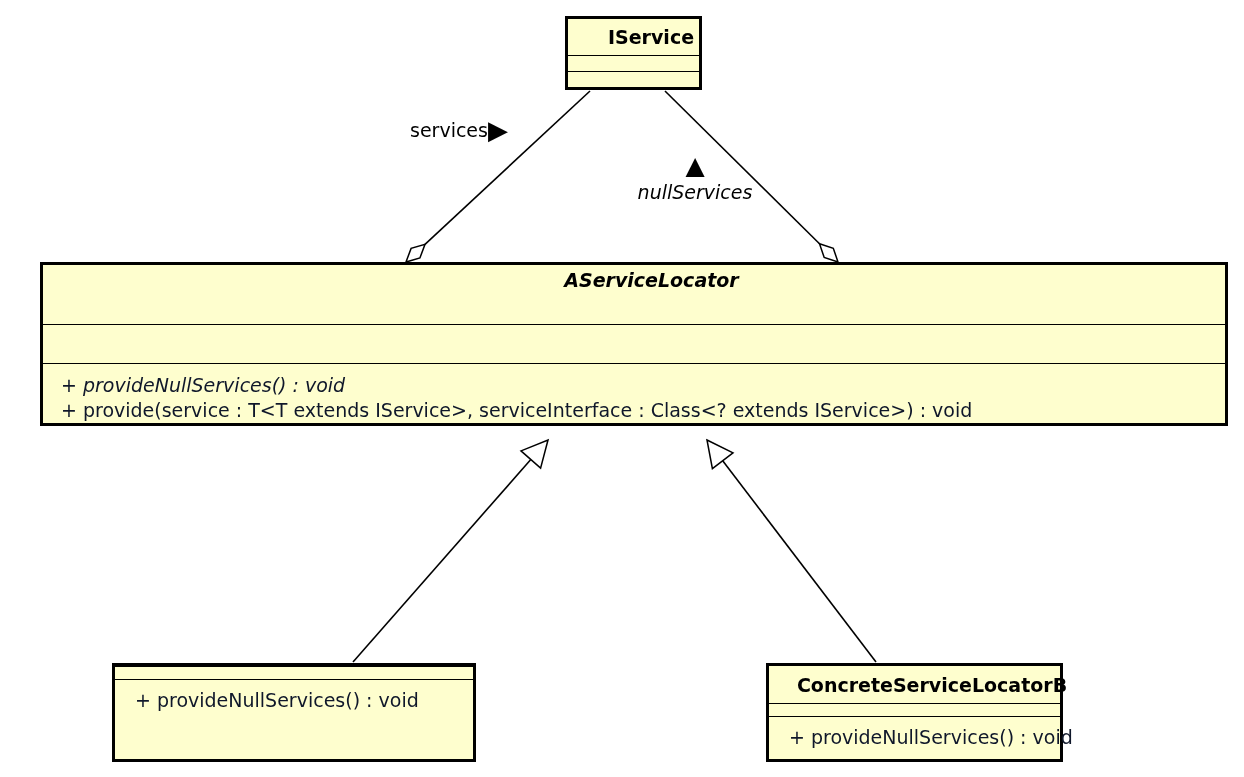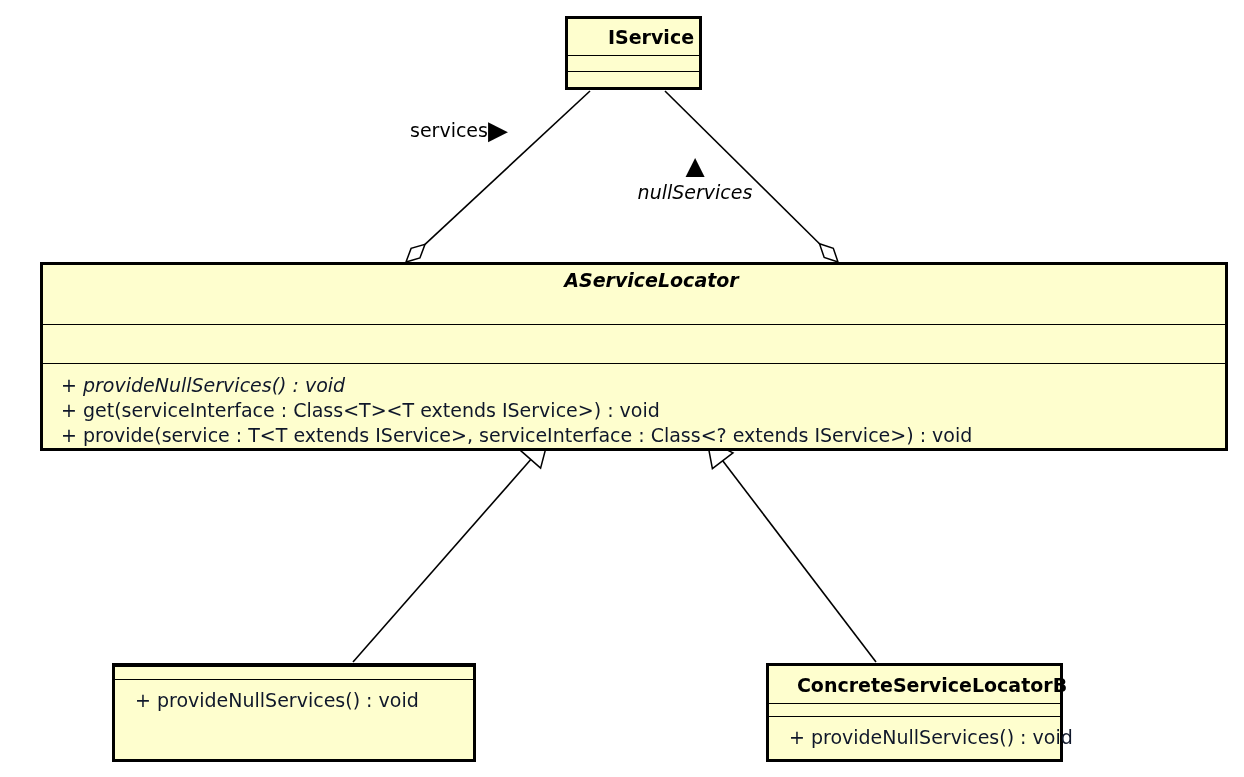--- a/index.html
+++ b/index.html
@@ -62,21 +62,21 @@
   .method-line.abstract {
     font-style: italic;
   }
 
   
   .cls-iservice { left: 565px; top: 16px; width: 137px; height: 74px; }
   .cls-iservice .cmp-title { height: 36px; }
   .cls-iservice .cmp-attrs { height: 16px; }
 
   
-  .cls-aservicelocator { left: 40px; top: 262px; width: 1188px; height: 189px; gap: 28px; }
+  .cls-aservicelocator { left: 40px; top: 262px; width: 1188px; height: 164px; gap: 28px; }
   .cls-aservicelocator .cmp-title { height: 38px; }
   .cls-aservicelocator .cmp-attrs { height: 14px; }
   .cls-aservicelocator .cmp-methods { padding: 9px 0 0 18px; }
 
   
   .cls-concrete-a { left: 112px; top: 663px; width: 364px; height: 99px; }
   .cls-concrete-b { left: 738px; top: 663px; width: 297px; height: 99px; margin-left: 28px; }
   .cls-concrete-a .cmp-title, .cls-concrete-b .cmp-title { height: 37px; }
   .cls-concrete-a .cmp-attrs, .cls-concrete-b .cmp-attrs { height: 13px; }
   .cls-concrete-a .cmp-methods, .cls-concrete-b .cmp-methods { padding: 8px 0 0 20px; }
@@ -148,21 +148,20 @@
   <div class="rel-label label-nullservices">
     <span class="dir-arrow">▲</span>
     <span class="lbl-text">nullServices</span>
   </div>
 
   <div class="uml-class cls-aservicelocator">
     <div class="cmp cmp-title abstract">AServiceLocator</div>
     <div class="cmp cmp-attrs"></div>
     <div class="cmp cmp-methods">
       <div class="method-line abstract">+ provideNullServices() : void</div>
-      <div class="method-line">+ get(serviceInterface : Class&lt;T&gt;&lt;T extends IService&gt;) : void</div>
       <div class="method-line">+ provide(service : T&lt;T extends IService&gt;, serviceInterface : Class&lt;? extends IService&gt;) : void</div>
     </div>
   </div>
 
   <div class="uml-class cls-concrete-a">
     <div class="cmp cmp-attrs"></div>
     <div class="cmp cmp-methods">
       <div class="method-line">+ provideNullServices() : void</div>
     </div>
   </div>

